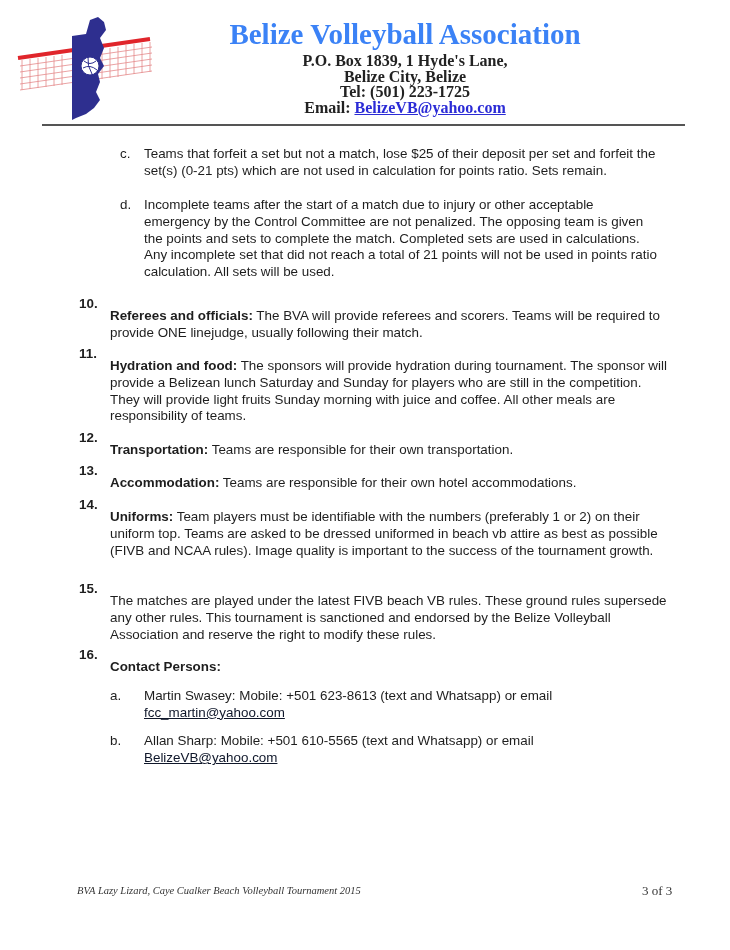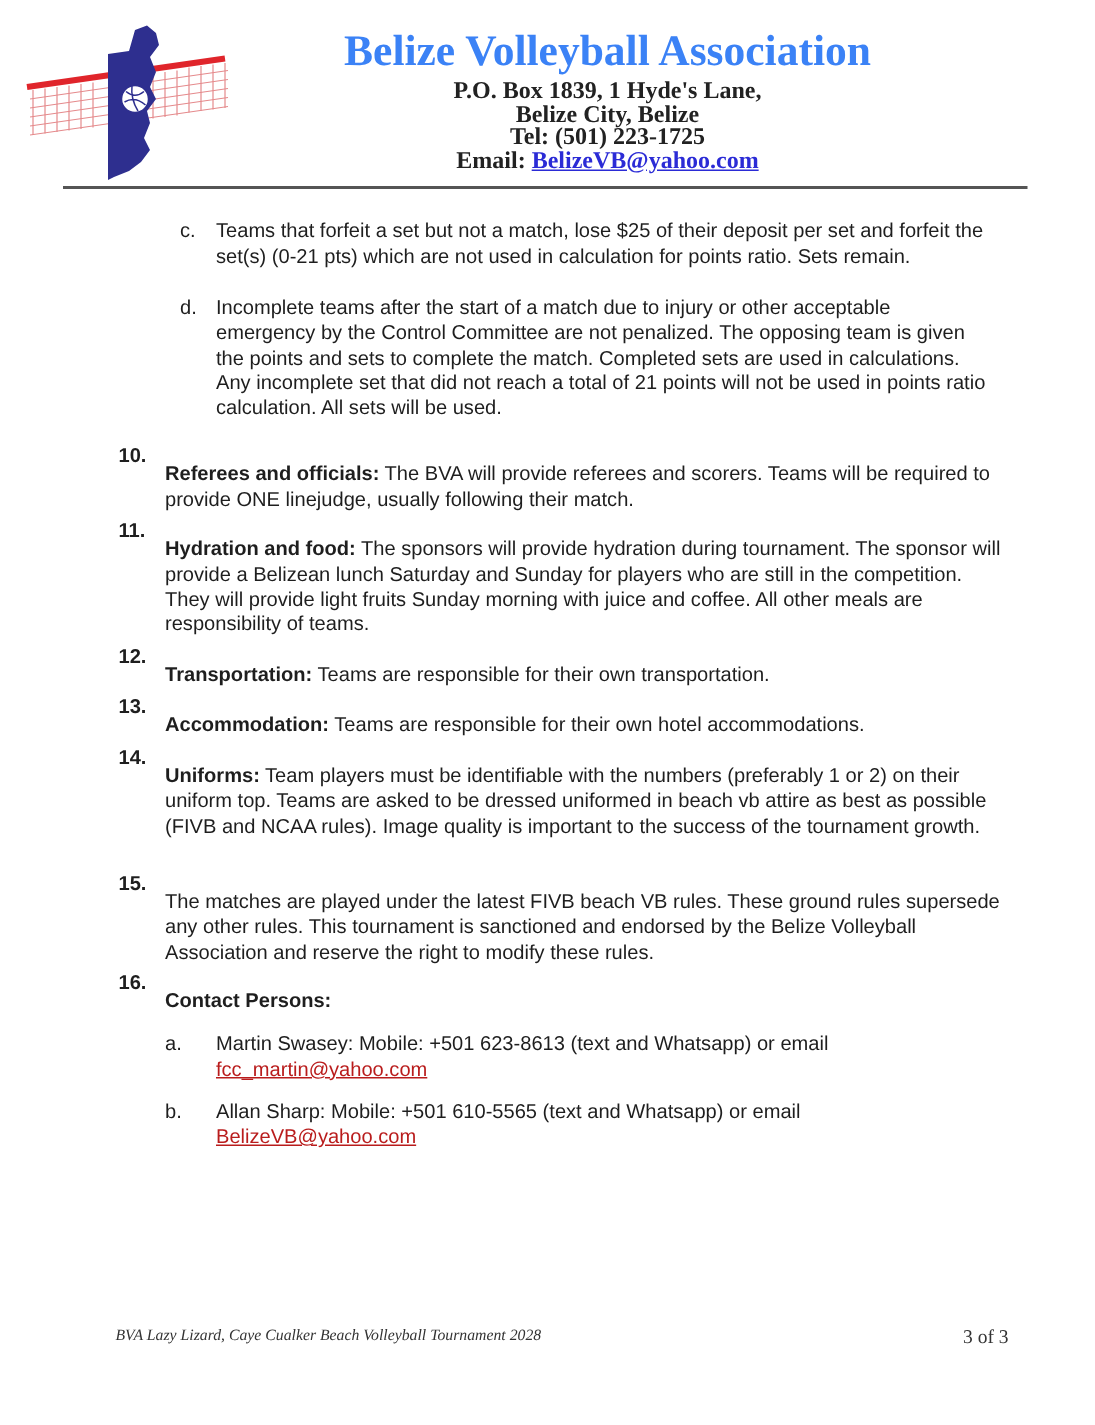--- a/index.html
+++ b/index.html
@@ -20,21 +20,21 @@
   .hdr-addr a { color: #2b2bd6; text-decoration: underline; }
   .hdr-rule { position: absolute; left: 42px; top: 124px; width: 643px; height: 2px; background: #555; }
   .body-text { font-size: 13.4px; line-height: 16.8px; color: #1e1e1e; }
   .sub { position: absolute; left: 120px; width: 540px; }
   .sub .lbl { position: absolute; left: 0; top: 0; }
   .sub .txt { margin-left: 24px; }
   .item { position: absolute; left: 79px; width: 590px; }
   .item .num { position: absolute; left: 0; top: 0; font-weight: bold; }
   .item .txt { margin-left: 31px; margin-top: 12px; }
   .item b { font-weight: bold; }
-  a.link { color: #b91c1c; text-decoration: underline; }
+  a.link { color: #0f172a; text-decoration: underline; }
   .sub2 { position: relative; margin-left: 31px; }
   .sub2 .lbl { position: absolute; left: 0; top: 0; }
   .sub2 .txt { margin-left: 34px; }
   .footer-left {
     position: absolute; left: 77px; top: 885px;
     font-family: "Liberation Serif", serif; font-style: italic; font-size: 10.5px; color: #333;
   }
   .footer-right {
     position: absolute; left: 642px; top: 883px;
     font-family: "Liberation Serif", serif; font-size: 13px; color: #333;
@@ -121,14 +121,14 @@
   <div class="sub2">
     <span class="lbl">a.</span>
     <div class="txt"><span>Martin Swasey:  Mobile: +501 623-8613 (text and Whatsapp) or email</span><br><a class="link">fcc_martin@yahoo.com</a></div>
   </div>
   <div class="sub2">
     <span class="lbl">b.</span>
     <div class="txt"><span>Allan Sharp:  Mobile:  +501 610-5565 (text and Whatsapp) or email</span><br><a class="link">BelizeVB@yahoo.com</a></div>
   </div>
 </div>
 
-<div class="footer-left">BVA Lazy Lizard, Caye Cualker Beach Volleyball Tournament 2028</div>
+<div class="footer-left">BVA Lazy Lizard, Caye Cualker Beach Volleyball Tournament 2015</div>
 <div class="footer-right">3 of 3</div>
 
 </body></html>

